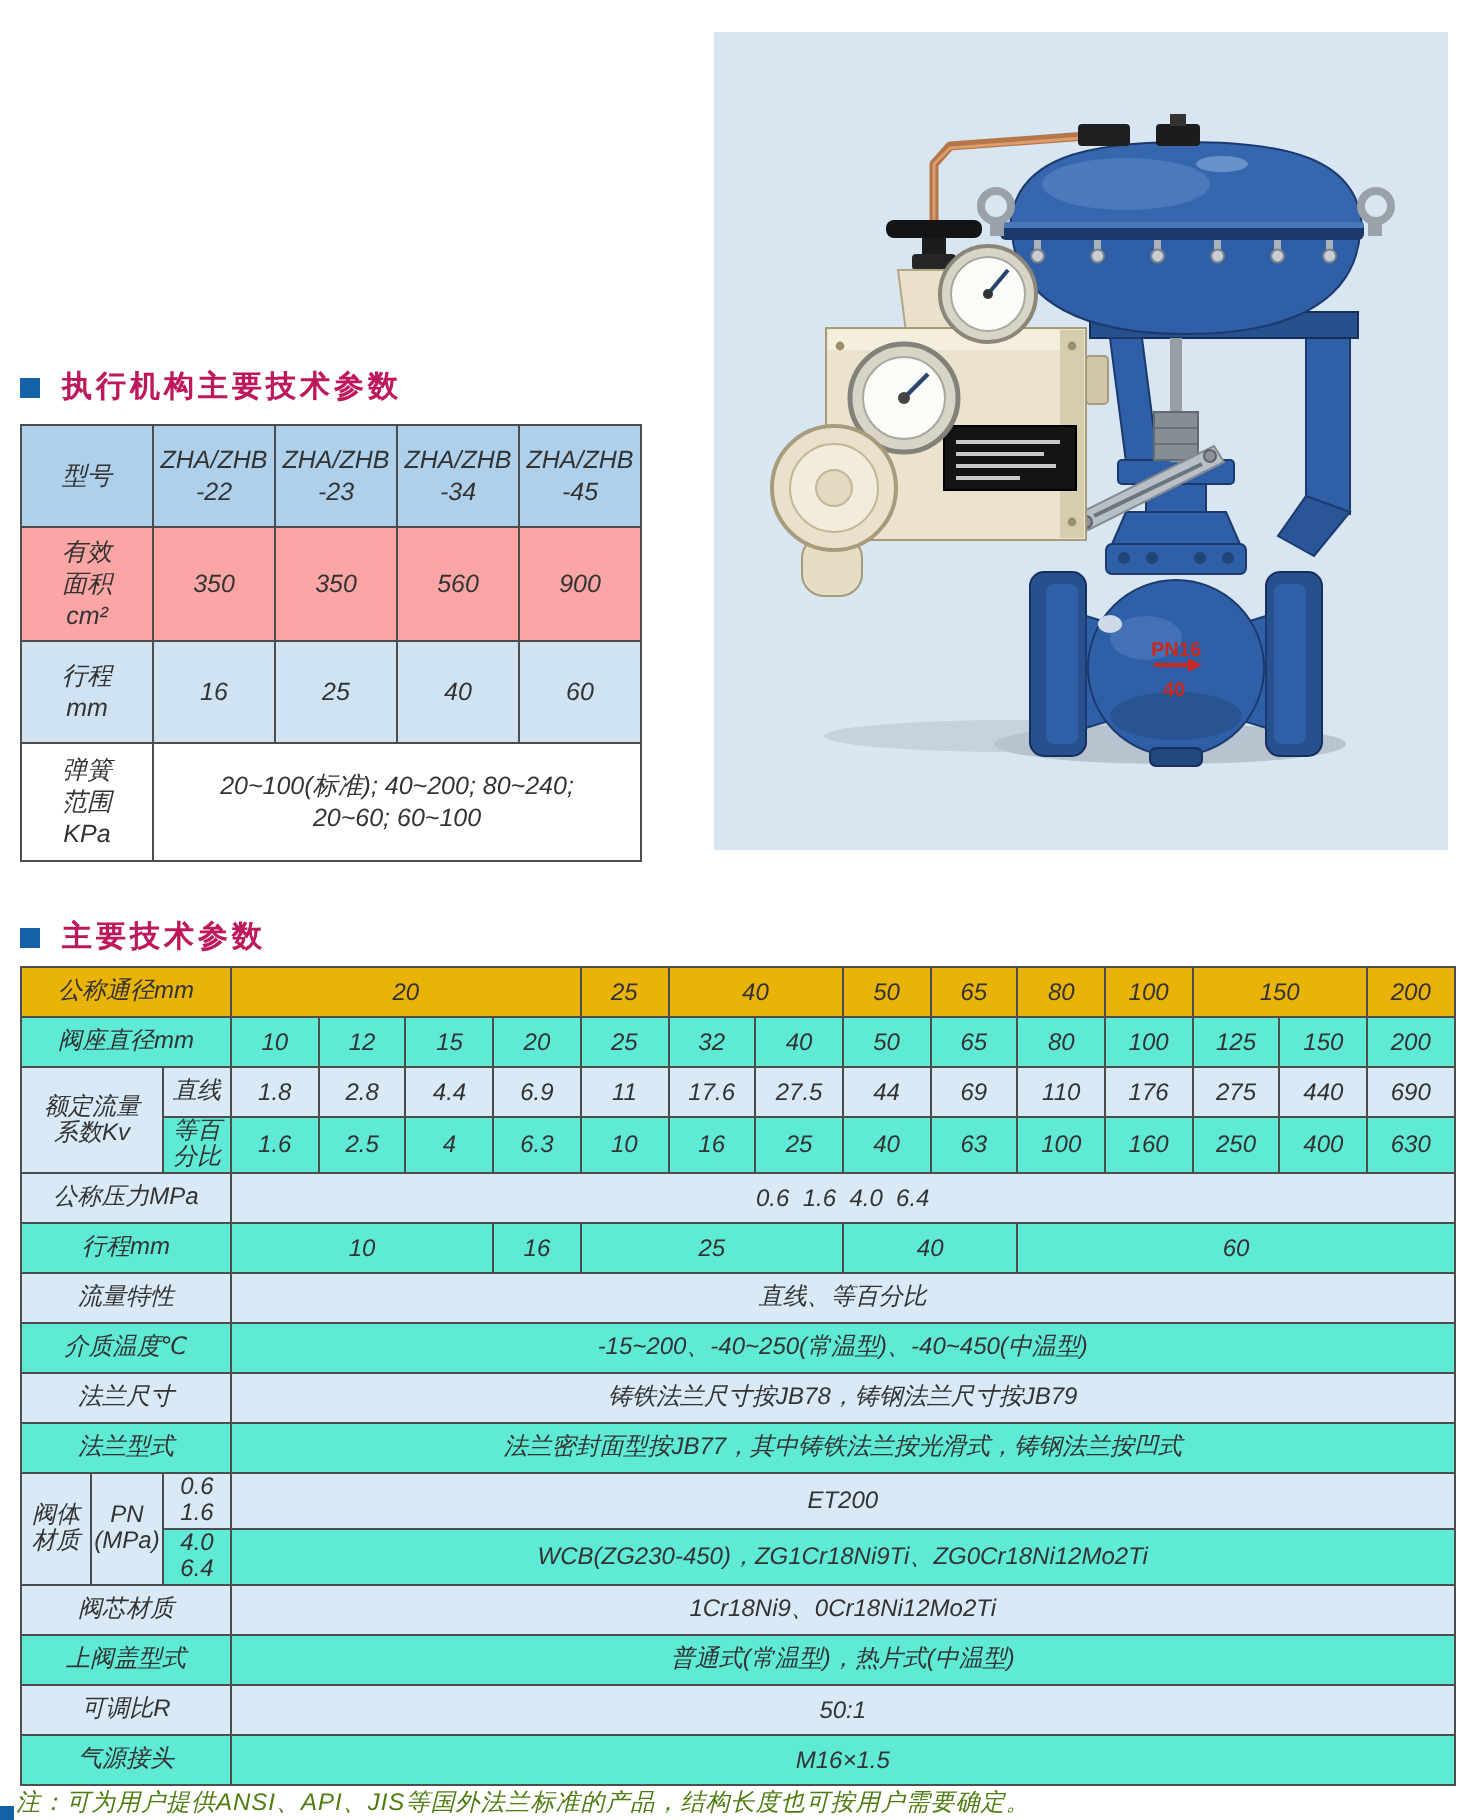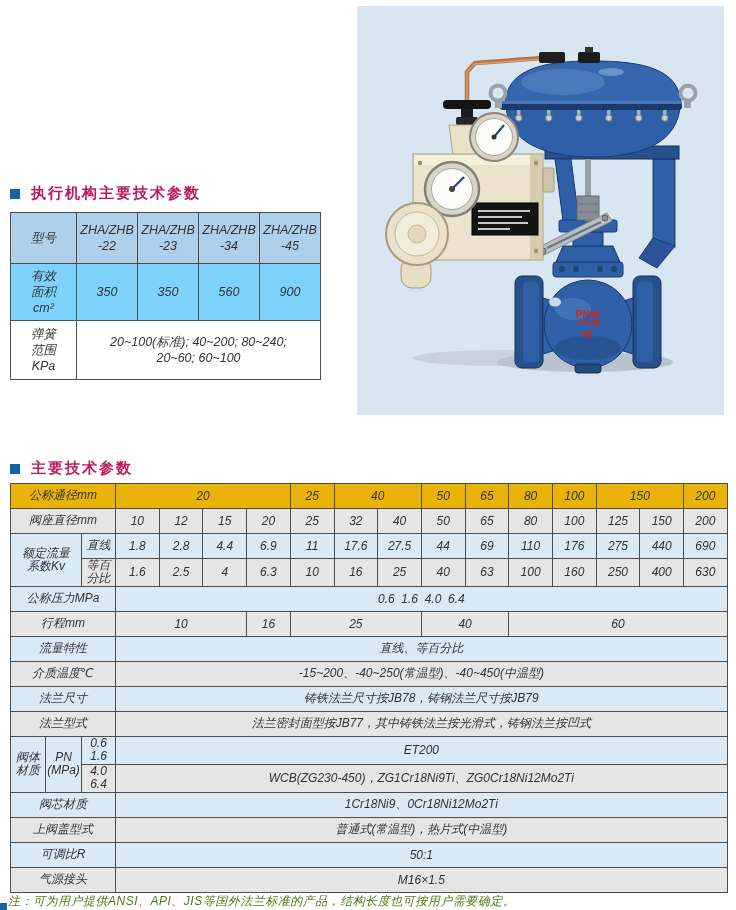--- a/index.html
+++ b/index.html
@@ -1,39 +1,39 @@
 <!DOCTYPE html>
 <html><head>
 <meta charset="utf-8">
 <style>
   html,body{margin:0;padding:0;}
   .page{position:relative;width:736px;height:910px;background:#ffffff;overflow:hidden;
         font-family:"Liberation Sans","DejaVu Sans",sans-serif;}
-  .photo{position:absolute;left:357px;top:6px;width:367px;height:409px;}
+  .photo{position:absolute;left:357px;top:16px;width:367px;height:409px;}
   .sec-title{position:absolute;left:10px;display:flex;align-items:center;gap:11px;
              color:#be185d;font-weight:bold;font-size:15px;letter-spacing:2px;}
   .t1{top:184px;}
   .t2{top:459px;}
   .bullet{width:10px;height:10px;background:#1463a8;display:inline-block;flex:0 0 auto;}
   table{border-collapse:collapse;font-style:italic;}
   td{border:1px solid #4d4d4d;text-align:center;vertical-align:middle;color:#333;}
   
   .t-act{position:absolute;left:10px;top:212px;width:310px;table-layout:fixed;font-size:12.5px;}
   .t-act td{padding:2px 1px;}
   .ml{white-space:pre-line;line-height:1.3;}
   .t-act tr.hdr td{background:#aed0ea;height:46px;}
-  .t-act tr.rw1 td{background:#7dd3fc;height:52px;}
+  .t-act tr.rw1 td{background:#fca5a5;height:52px;}
   .t-act tr.rw2 td{background:#cfe3f2;height:46px;}
   .t-act tr.rw3 td{background:#ffffff;height:54px;}
   
   .t-main{position:absolute;left:10px;top:483px;width:717px;table-layout:fixed;font-size:12px;}
   .t-main td{padding:0 1px;height:24px;}
   .t-main tr.hb td{background:#eab308;}
   .t-main tr.lb td{background:#d9e9f6;}
-  .t-main tr.wb td{background:#e5e5e5;}
+  .t-main tr.wb td{background:#5eead4;}
   .t-main td.lab{background:#aed0ea;white-space:pre-line;line-height:1.12;}
   .t-main tr.pnr td{height:27px;}
   .pre{white-space:pre;}
   .footnote{position:absolute;left:8px;top:893px;font-size:12px;color:#4d7c0f;letter-spacing:0.5px;font-style:italic;}
   .corner{position:absolute;left:0;top:903px;width:7px;height:7px;background:#1463a8;}
 </style>
 </head>
 <body>
 
 <div class="page">
@@ -197,20 +197,28 @@
     </tr>
     <tr class="rw1">
       <td class="ml">有效
 面积
 cm²</td>
       <td>350</td>
       <td>350</td>
       <td>560</td>
       <td>900</td>
     </tr>
+    <tr class="rw2">
+      <td class="ml">行程
+mm</td>
+      <td>16</td>
+      <td>25</td>
+      <td>40</td>
+      <td>60</td>
+    </tr>
     <tr class="rw3">
       <td class="ml">弹簧
 范围
 KPa</td>
       <td class="ml" colspan="4">20~100(标准); 40~200; 80~240;
 20~60; 60~100</td>
     </tr>
   </tbody>
     </table>
 

